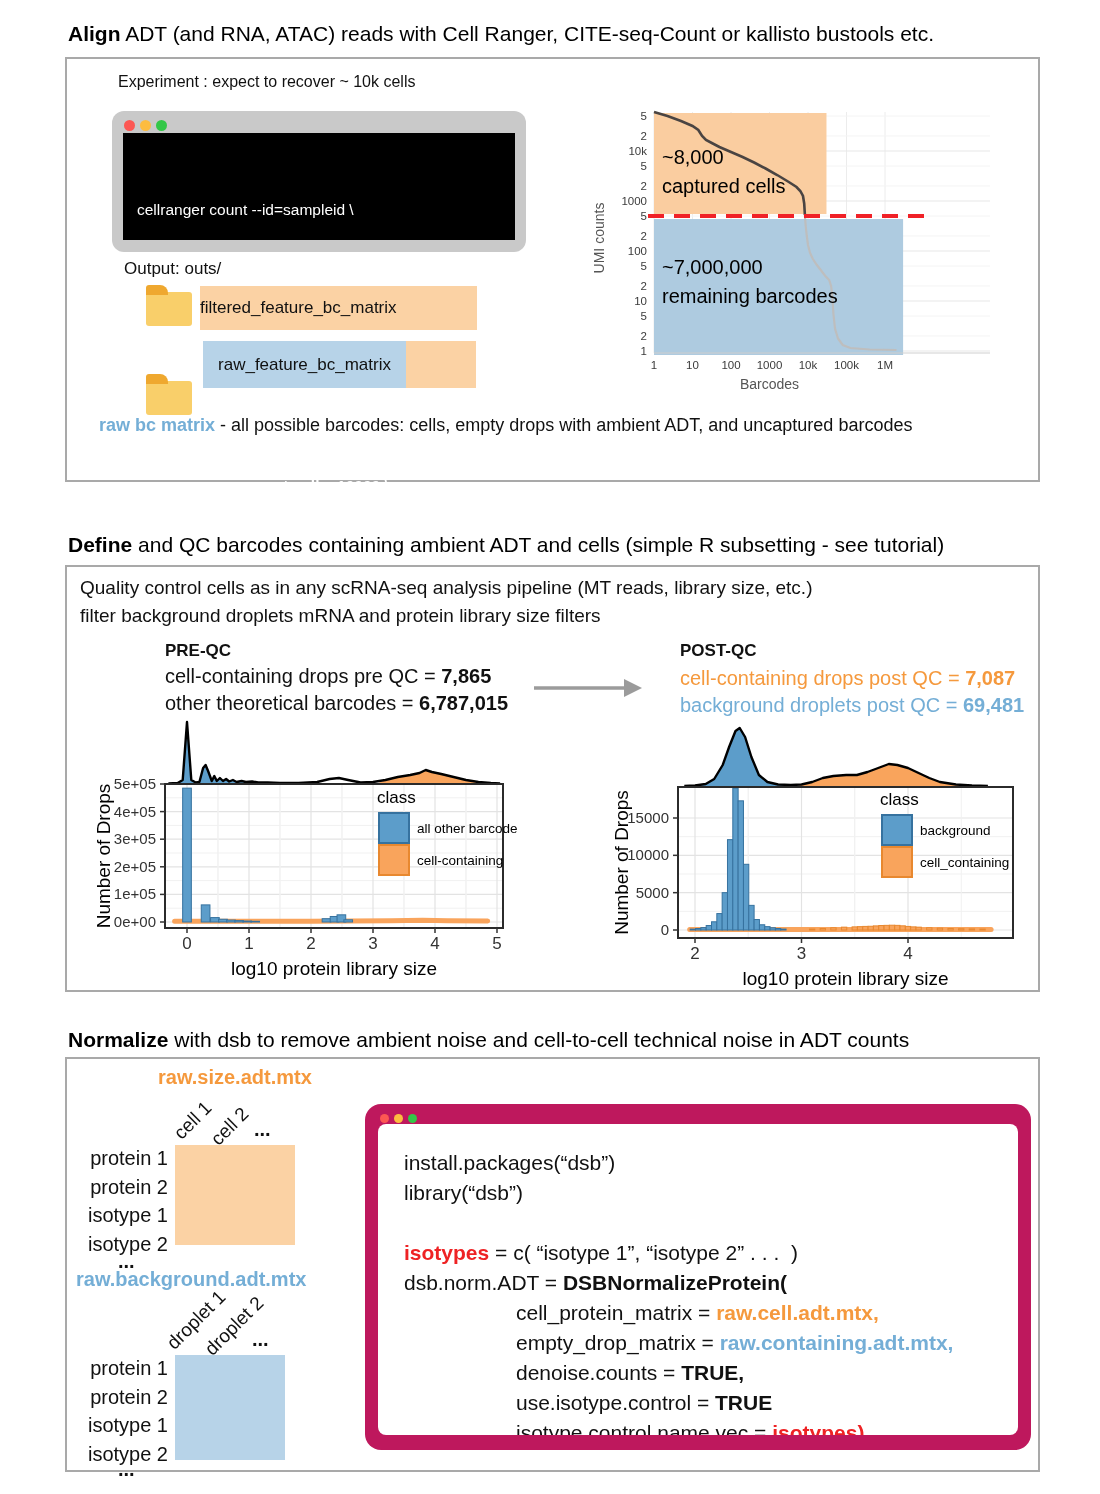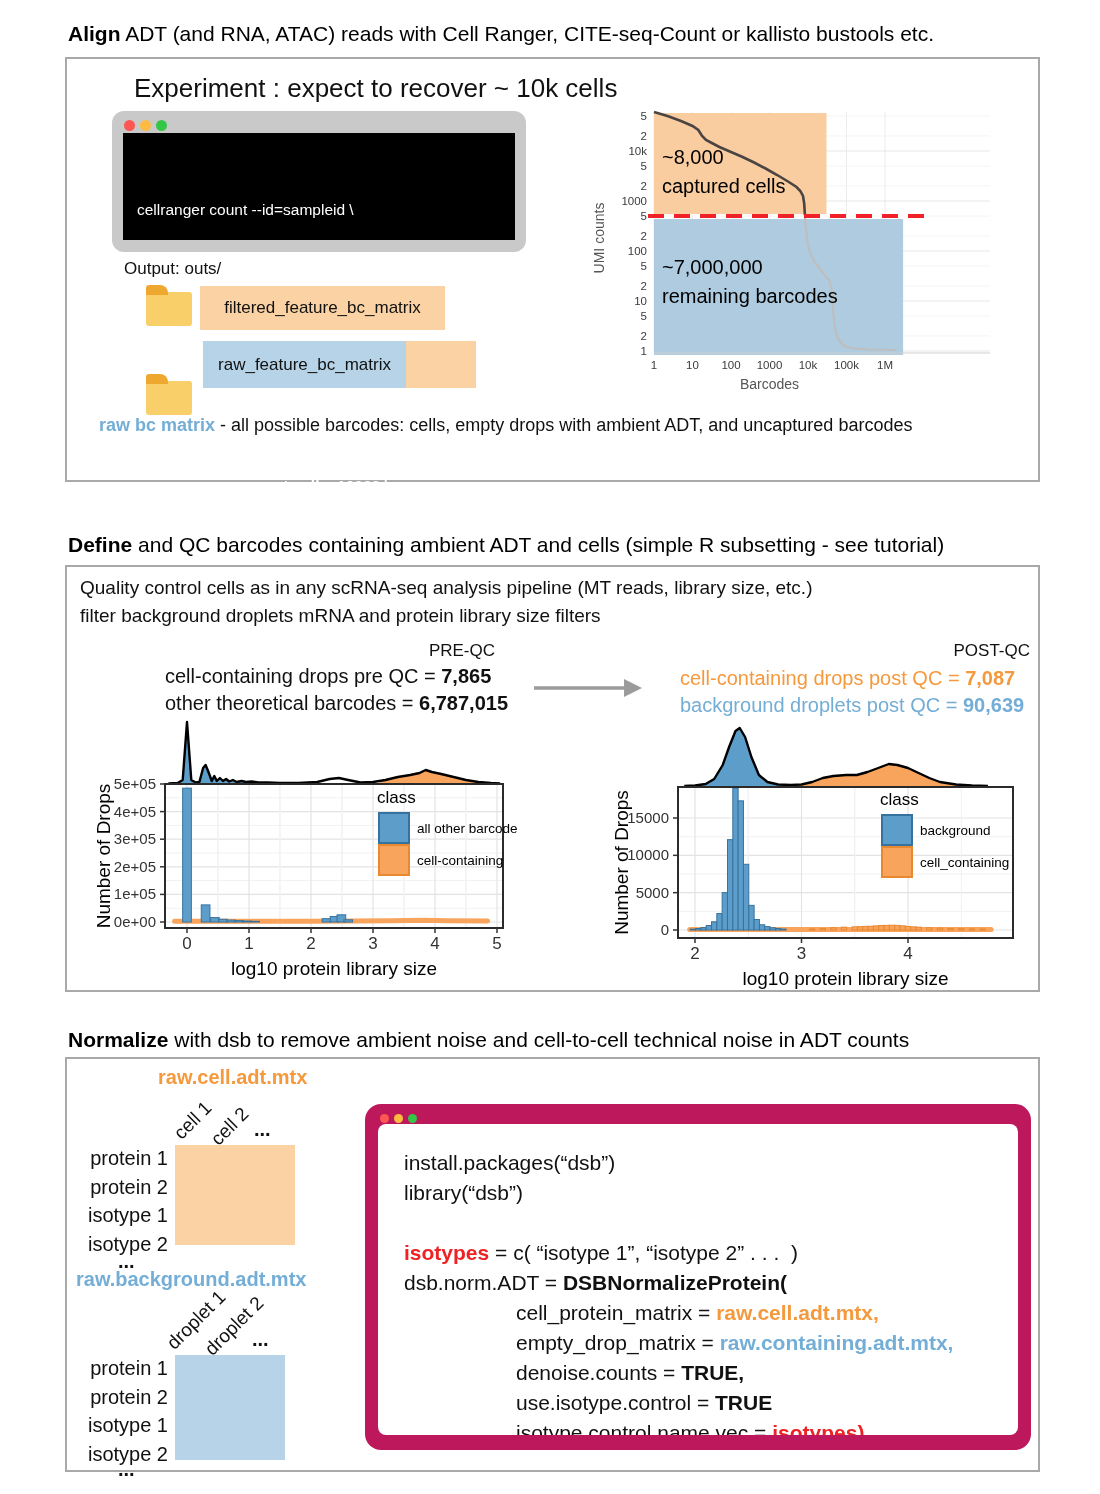--- a/index.html
+++ b/index.html
@@ -23,21 +23,21 @@
   .term-line.ind{padding-left:92px;}
   
   .folder{width:46px;height:34px;background:#F9CF6A;border-radius:3px;position:relative;}
   .folder::before{content:"";position:absolute;top:-7px;left:0;width:22px;height:10px;
                   background:#EFA82F;border-radius:3px 8px 0 0;}
   .fbar{display:flex;align-items:center;font-size:17px;}
   .fbar-orange{background:#FBD2A4;}
   .fbar-blue{background:#B7D3E8;}
   
   .qc-note{font-size:19px;line-height:28px;}
-  .plot-title{font-size:17px;font-weight:normal;text-align:right;}
+  .plot-title{font-size:17px;font-weight:bold;text-align:left;}
   .rt-line{min-height:27px;}
   .stats{font-size:20px;line-height:27px;white-space:pre;}
   
   .mtx-title{font-size:20px;font-weight:bold;}
   .rowlabels{font-size:20px;line-height:28.5px;text-align:right;}
   .collabel{font-size:19px;transform:rotate(-45deg);transform-origin:left bottom;white-space:nowrap;}
   .dots{font-size:20px;font-weight:bold;}
   .codewin{background:#be185d;border-radius:16px;}
   .codewin-inner{position:absolute;left:13px;right:13px;top:20px;bottom:15px;background:#fff;
                  border-radius:8px;padding:24px 0 0 26px;font-size:21px;line-height:30px;overflow:hidden;}
@@ -56,39 +56,39 @@
 </style>
 </head>
 <body>
 
 <div class="page">
 
   <div class="abs sec-title" style="left:68px;top:22px;width:980px;"><span class="b">Align</span><span> ADT (and RNA, ATAC) reads with Cell Ranger, CITE-seq-Count or kallisto bustools etc.</span></div>
 
   <div class="abs sbox" style="left:65px;top:57px;width:971px;height:421px;"></div>
 
-  <div class="abs" style="left:134px;top:73px;font-size:26px;">Experiment : expect to recover ~ 10k cells</div>
+  <div class="abs" style="left:118px;top:73px;font-size:16px;">Experiment : expect to recover ~ 10k cells</div>
 
   <div class="abs terminal" style="left:112px;top:111px;width:414px;height:141px;">
     <div class="term-lights">
       <span class="dot r"></span><span class="dot y"></span><span class="dot g"></span>
     </div>
     <div class="term-screen">
       <div class="term-line">cellranger count --id=sampleid \</div>
       <div class="term-line ind">--transcriptome= transcriptome_path \</div>
       <div class="term-line ind">--fastqs=fastq_path \</div>
       <div class="term-line ind">--sample=mysample \</div>
       <div class="term-line ind b">--expect-cells=10000 \</div>
     </div>
   </div>
 
   <div class="abs" style="left:124px;top:259px;font-size:17px;">Output: outs/</div>
 
   <div class="abs folder" style="left:146px;top:292px;"></div>
-  <div class="abs fbar fbar-orange" style="left:200px;top:286px;width:245px;height:44px;justify-content:center;">
+  <div class="abs fbar fbar-orange" style="left:200px;top:286px;width:277px;height:44px;justify-content:flex-start;">
     <span>filtered_feature_bc_matrix</span>
   </div>
   <div class="abs folder" style="left:146px;top:347px;"></div>
   <div class="abs" style="left:203px;top:341px;width:273px;height:47px;display:flex;">
     <div class="fbar fbar-blue" style="width:203px;height:47px;justify-content:center;">
       <span>raw_feature_bc_matrix</span>
     </div>
     <div class="fbar fbar-orange" style="width:70px;height:47px;"></div>
   </div>
 
@@ -166,21 +166,21 @@
 
   <div class="abs plot-title" style="left:165px;top:641px;width:330px;">PRE-QC</div>
   <div class="abs stats" style="left:165px;top:663px;"><div class="rt-line"><span>cell-containing drops pre QC = </span><span class="b">7,865</span></div><div class="rt-line"><span>other theoretical barcodes = </span><span class="b">6,787,015</span></div></div>
 
   <svg class="abs" width="112" height="40" style="left:532px;top:668px;">
     <line x1="2" y1="20" x2="92" y2="20" stroke="#9B9B9B" stroke-width="3.5"></line>
     <polygon points="92,11 110,20 92,29" fill="#9B9B9B"></polygon>
   </svg>
 
   <div class="abs plot-title" style="left:680px;top:641px;width:350px;">POST-QC</div>
-  <div class="abs stats" style="left:680px;top:665px;"><div class="rt-line"><span class="orange">cell-containing drops post QC = </span><span class="orange b">7,087</span></div><div class="rt-line"><span class="blue">background droplets post QC = </span><span class="blue b">90,639</span></div></div>
+  <div class="abs stats" style="left:680px;top:665px;"><div class="rt-line"><span class="orange">cell-containing drops post QC = </span><span class="orange b">7,087</span></div><div class="rt-line"><span class="blue">background droplets post QC = </span><span class="blue b">69,481</span></div></div>
 
   <svg class="abs" id="preqc_hist" width="478" height="276" style="left:88px;top:713px;">
       <rect x="77" y="71" width="338" height="144" fill="#fff"></rect>
       <line x1="77" y1="209" x2="415" y2="209" stroke="#E3E3E3" stroke-width="1.2"></line>
       <line x1="77" y1="195.2" x2="415" y2="195.2" stroke="#F1F1F1"></line>
       <line x1="77" y1="181.4" x2="415" y2="181.4" stroke="#E3E3E3" stroke-width="1.2"></line>
       <line x1="77" y1="167.6" x2="415" y2="167.6" stroke="#F1F1F1"></line>
       <line x1="77" y1="153.8" x2="415" y2="153.8" stroke="#E3E3E3" stroke-width="1.2"></line>
       <line x1="77" y1="140" x2="415" y2="140" stroke="#F1F1F1"></line>
       <line x1="77" y1="126.2" x2="415" y2="126.2" stroke="#E3E3E3" stroke-width="1.2"></line>
@@ -336,21 +336,21 @@
       <rect x="274" y="102" width="30" height="30" fill="#5C9DCA" stroke="#36729F" stroke-width="2"></rect>
       <text x="312" y="122" class="hleg">background</text>
       <rect x="274" y="134" width="30" height="30" fill="#F9A45C" stroke="#E8882F" stroke-width="2"></rect>
       <text x="312" y="154" class="hleg">cell_containing</text>
     </svg>
 
   <div class="abs sec-title" style="left:68px;top:1028px;width:980px;"><span class="b">Normalize</span><span> with dsb to remove ambient noise and cell-to-cell technical noise in ADT counts</span></div>
 
   <div class="abs sbox" style="left:65px;top:1057px;width:971px;height:411px;"></div>
 
-  <div class="abs mtx-title orange" style="left:158px;top:1066px;">raw.cell.adt.mtx</div>
+  <div class="abs mtx-title orange" style="left:158px;top:1066px;">raw.size.adt.mtx</div>
   <div class="abs collabel" style="left:185px;top:1122px;">cell 1</div>
   <div class="abs collabel" style="left:222px;top:1128px;">cell 2</div>
   <div class="abs dots" style="left:254px;top:1118px;">...</div>
   <div class="abs" style="left:175px;top:1145px;width:120px;height:100px;background:#FBD2A4;"></div>
   <div class="abs rowlabels" style="left:60px;top:1144px;width:108px;">
     <div>protein 1</div>
     <div>protein 2</div>
     <div>isotype 1</div>
     <div>isotype 2</div>
   </div>

